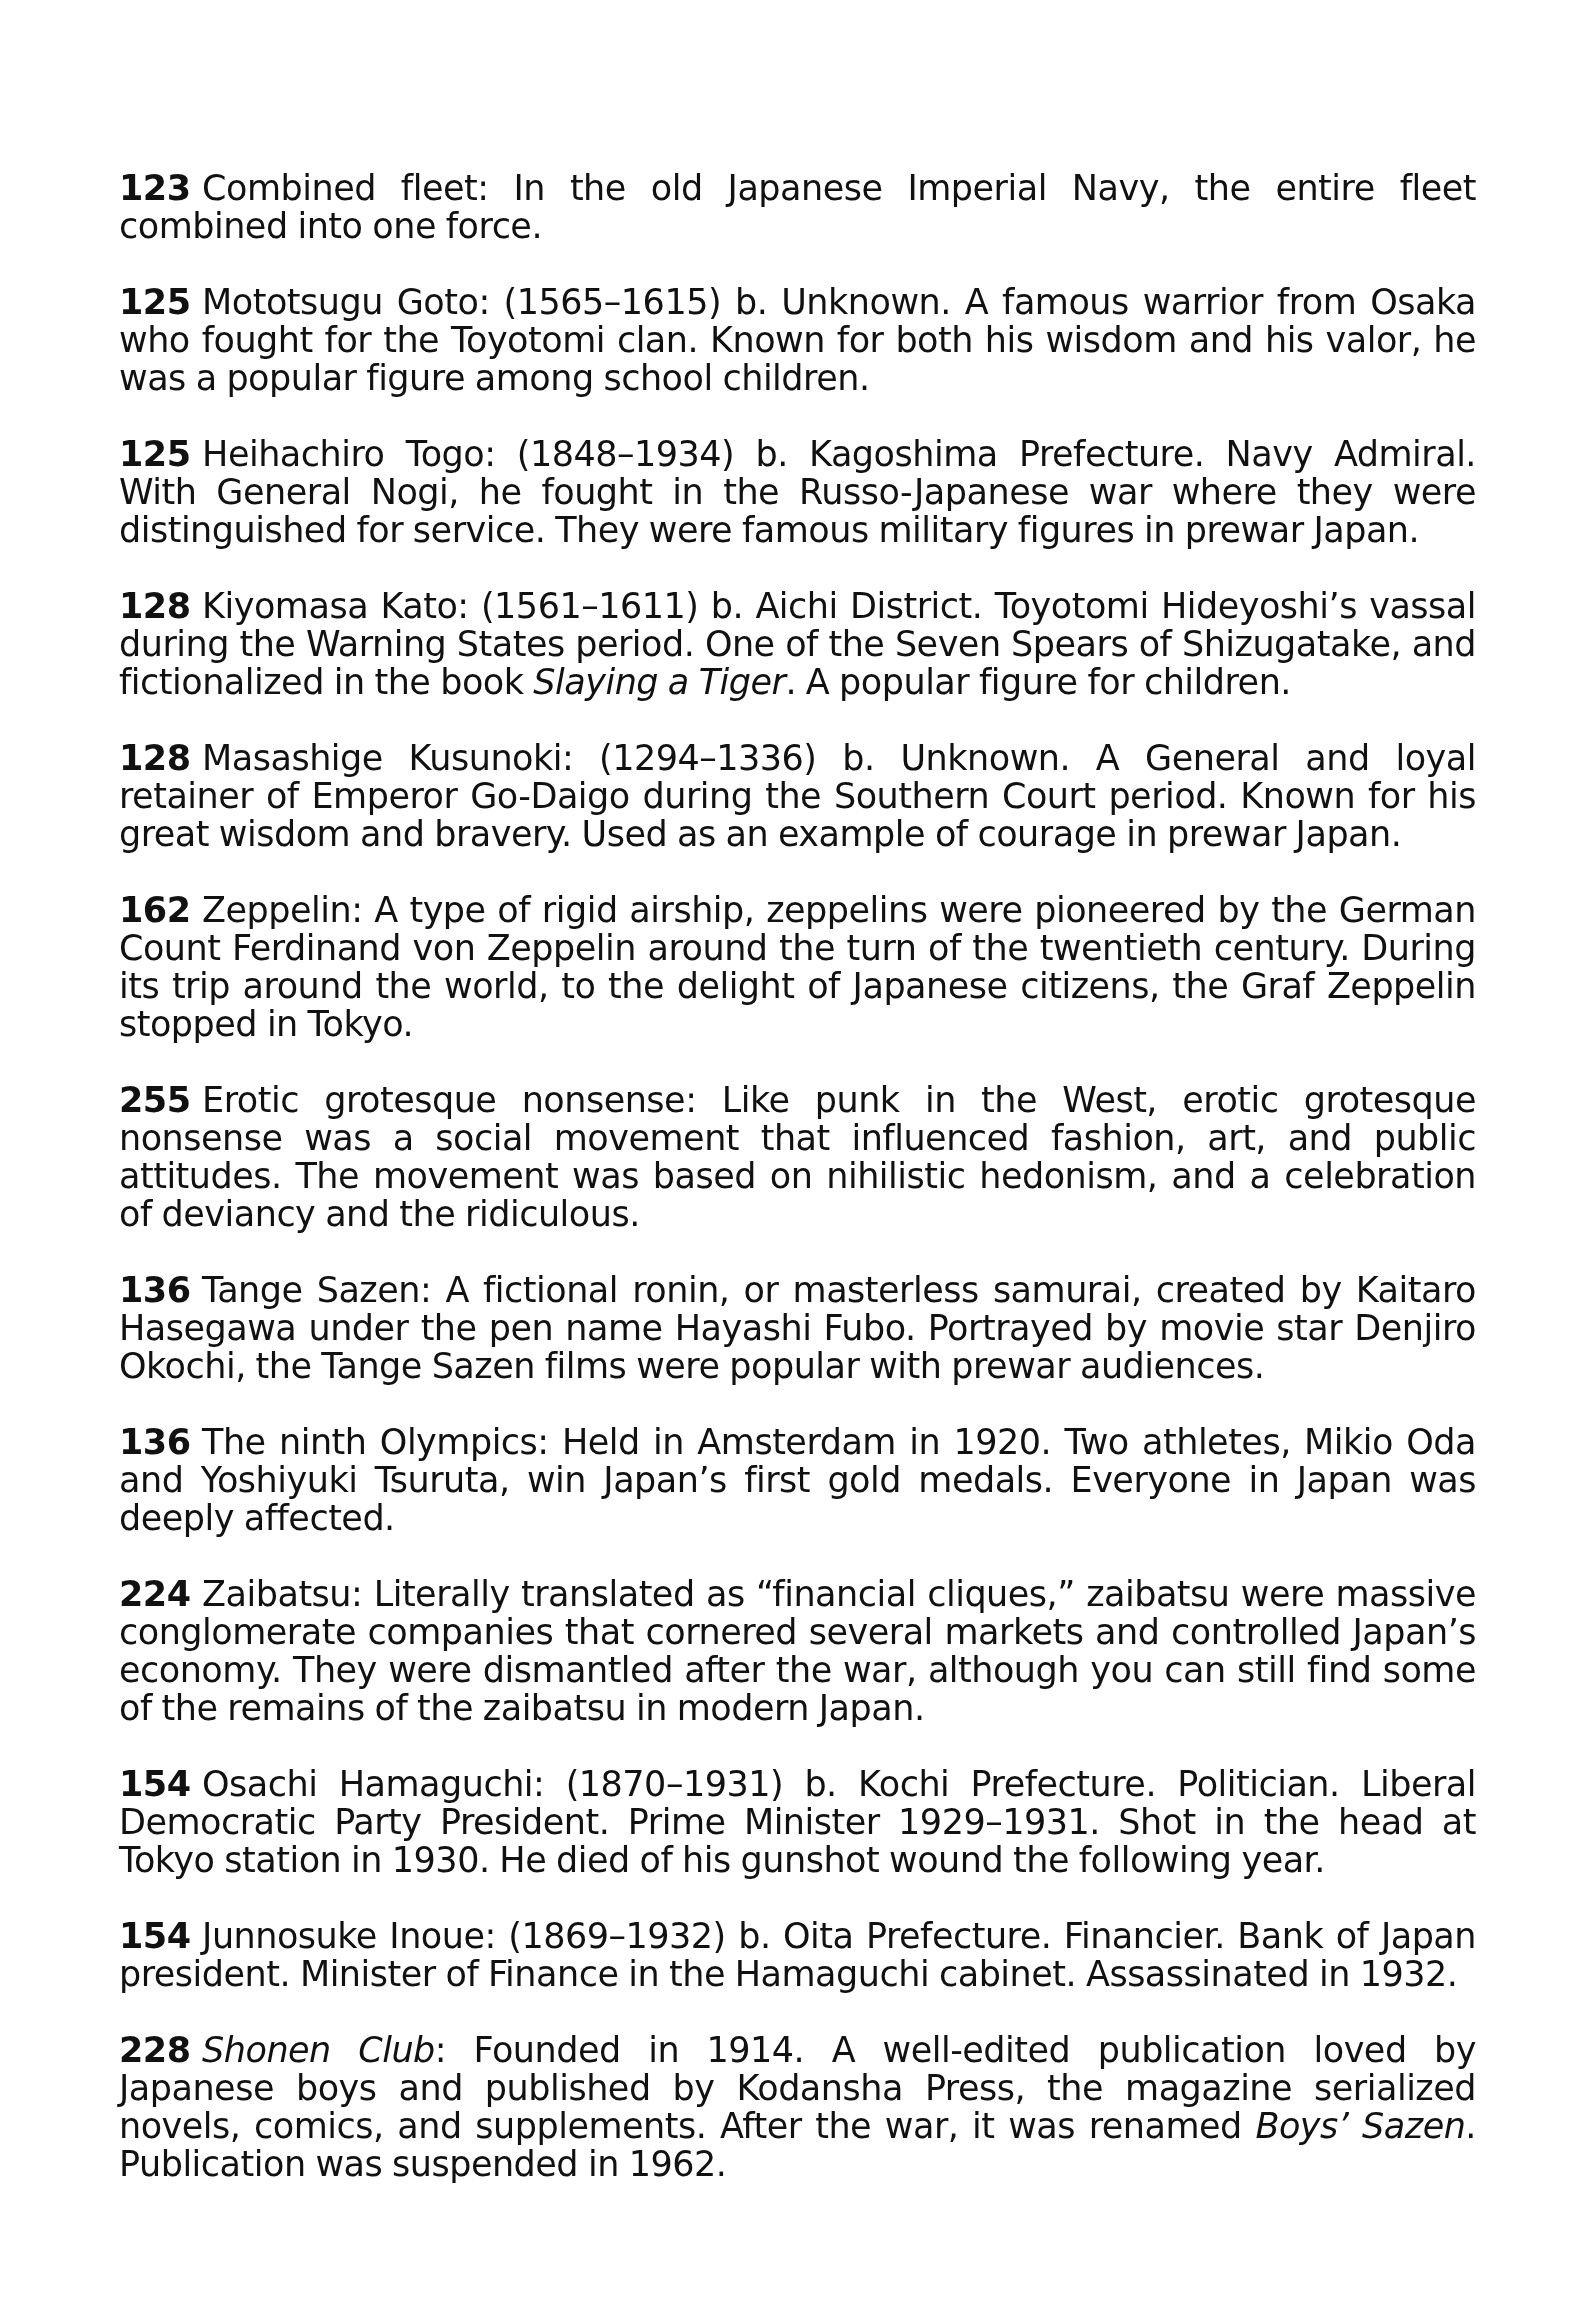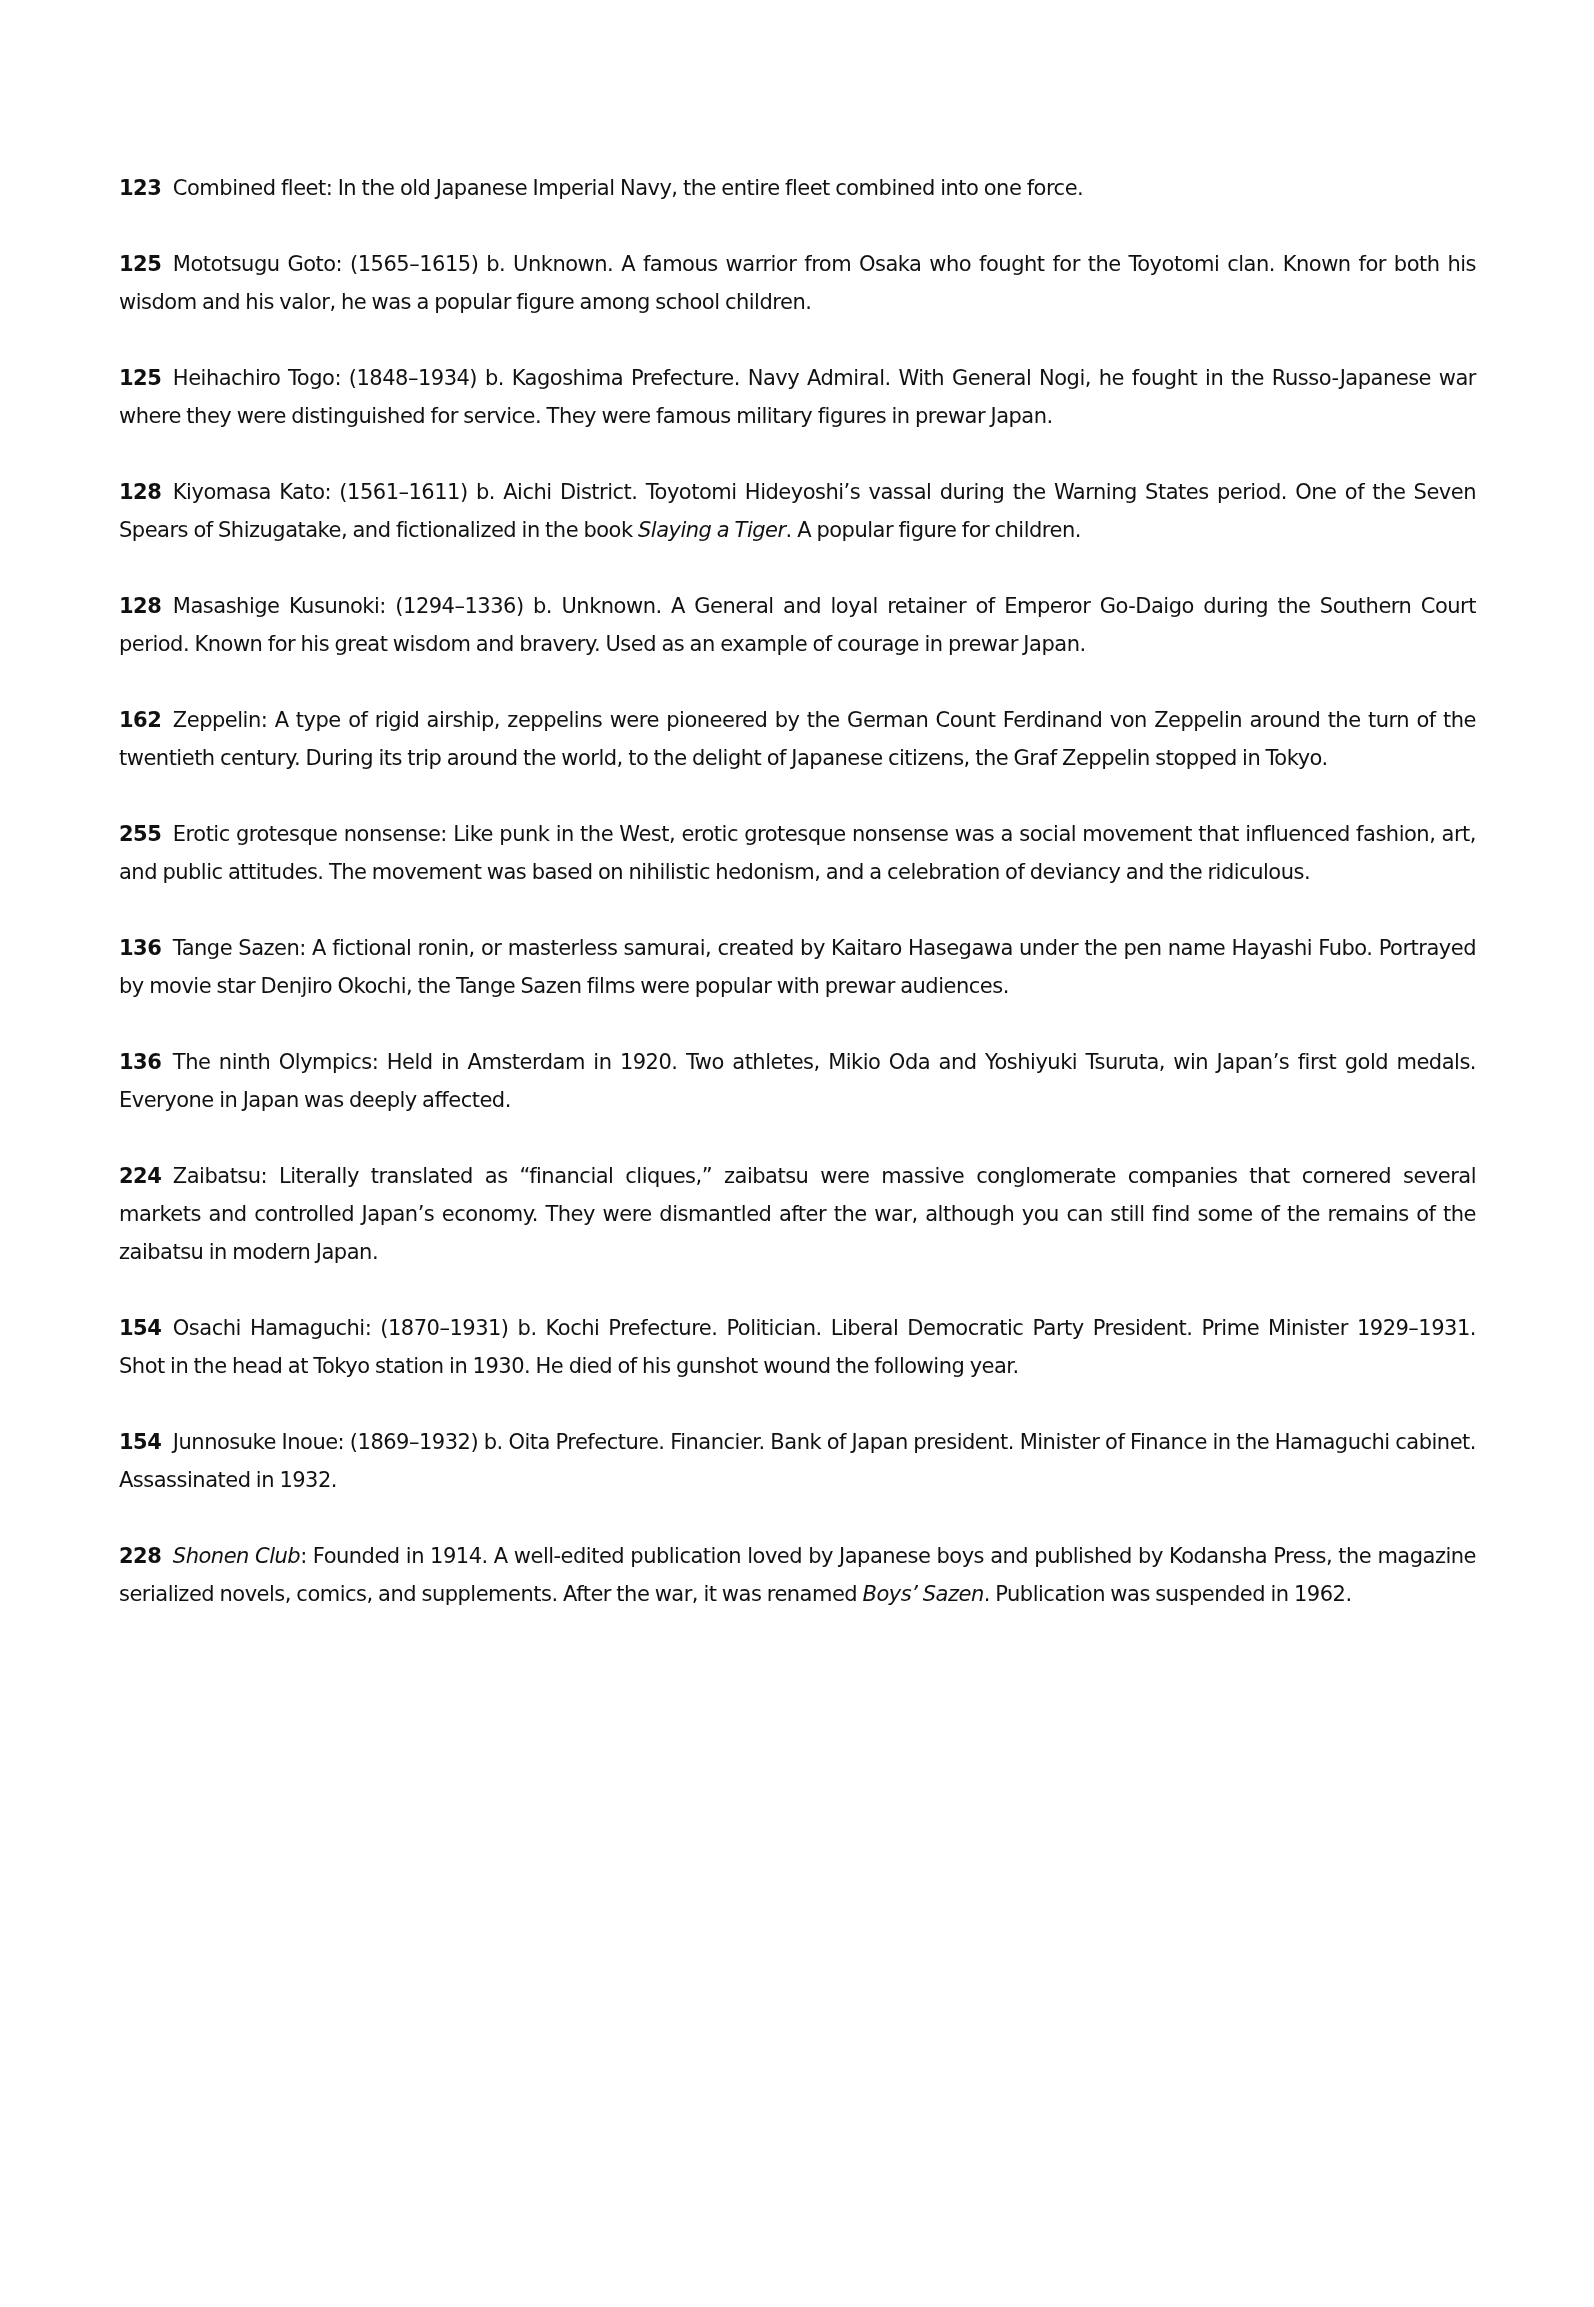--- a/index.html
+++ b/index.html
@@ -12,21 +12,21 @@
     height: 2307px;
     position: relative;
     overflow: hidden;
   }
   .page {
     position: absolute;
     left: 119px;
     top: 169px;
     width: 1357px;
     font-family: "DejaVu Sans", "Liberation Sans", sans-serif;
-    font-size: 21px;
+    font-size: 35px;
     line-height: 38px;
     color: #111111;
     letter-spacing: -0.5px;
     word-spacing: -0.8px;
   }
   .note {
     margin: 0 0 38px 0;
     text-align: justify;
     text-align-last: left;
     hyphens: manual;

